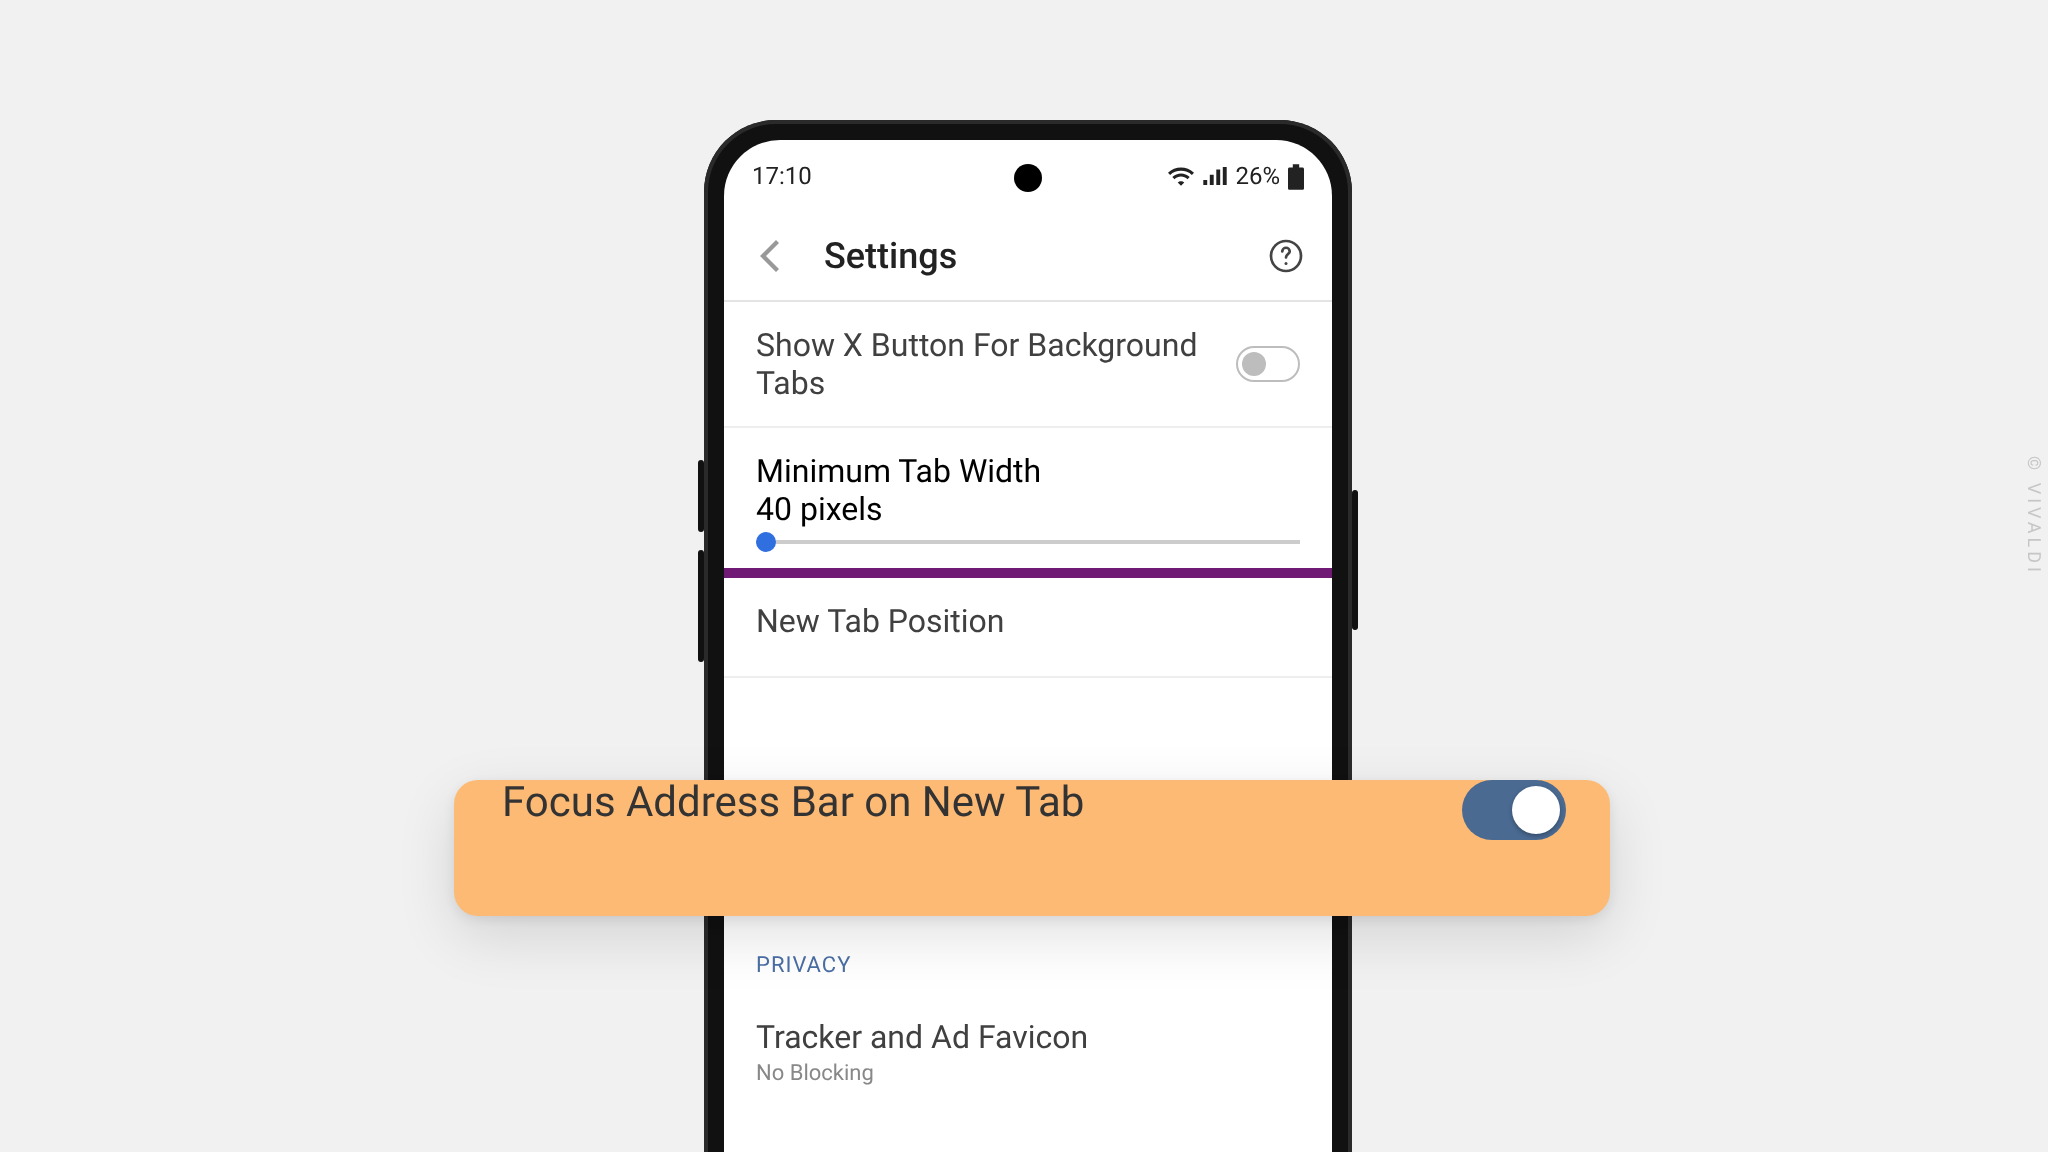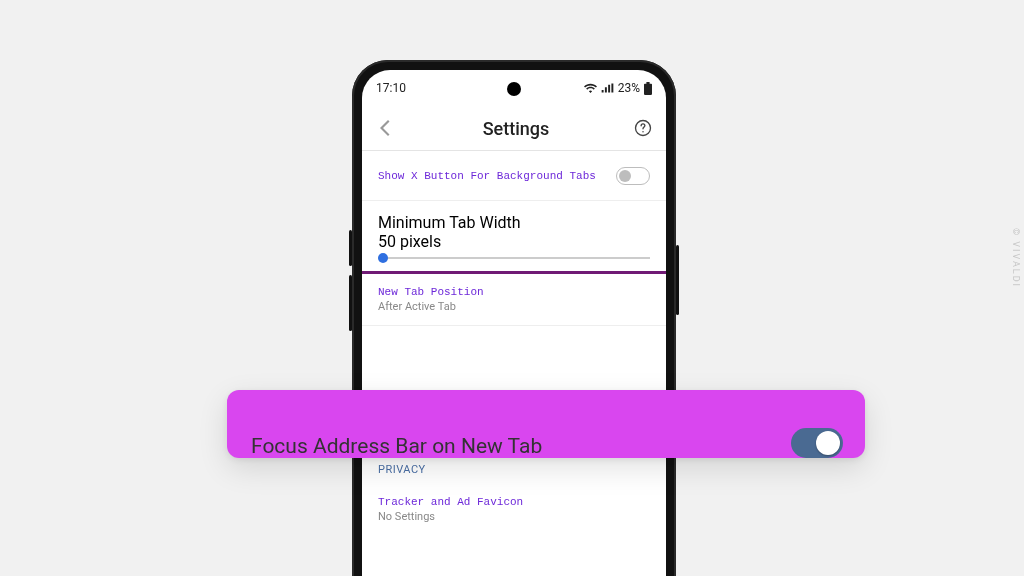--- a/index.html
+++ b/index.html
@@ -58,71 +58,70 @@
     font-size: 12px; color: #222; gap: 40px;
   }
   .statusbar .right { display:flex; align-items:center; gap:4px; }
   .signal-icon, .wifi-icon, .battery-icon { display:inline-flex; }
 
   .navbar {
     height: 44px;
     display: flex; align-items: center;
     padding: 0 10px;
     gap: 10px;
-    text-align: center;
   }
   .navbar .title { font-size: 18px; font-weight: 500; color:#222; flex:1; margin-left: 4px;}
   .icon-btn { width:26px; height:26px; display:flex; align-items:center; justify-content:center; color:#666; }
 
   .divider { height:1px; background:#e4e4e4; }
 
   .row {
     padding: 12px 16px;
     display:flex; align-items:center; justify-content:space-between;
     border-bottom: 1px solid #eee;
     min-height: 50px;
   }
-  .row .lbl { font-size: 11px; color:#6d28d9;font-family:Liberation Mono, monospace; }
+  .row .lbl { font-size: 16px; color:#404040; }
   .row .sub { font-size: 11px; color:#888; margin-top:2px; }
 
   .toggle-off {
     width: 34px; height: 18px; border-radius: 10px;
     background: #fff;
     border: 1.5px solid #bdbdbd;
     position: relative;
   }
   .toggle-off::after{
     content:""; position:absolute; left:2px; top:2px;
     width:12px; height:12px; border-radius:50%; background:#bdbdbd;
   }
 
-  .slider-row { display:block; padding: 12px 16px; border-bottom:3px solid #701a75; }
+  .slider-row { display:block; padding: 12px 16px; border-bottom:5px solid #701a75; }
   .slider-track {
     margin-top: 6px;
     height: 2px; background:#ccc; position:relative; width: 100%;
   }
   .slider-thumb {
     position:absolute; left: 2%; top:50%; transform:translate(-50%,-50%);
     width:10px; height:10px; border-radius:50%; background:#2f6fe0;
   }
 
   .section-hdr {
     padding: 22px 16px 8px 16px;
     font-size: 11px; font-weight:400; color:#4a6fa5; letter-spacing: .5px;
   }
 
   
   .highlight-card {
     position: absolute;
     left: 227px; top: 390px;
-    width: 638px; height: 68px;
-    background: #d946ef;
+    width: 578px; height: 68px;
+    background: #fdba74;
     border-radius: 12px;
     box-shadow: 0 10px 30px rgba(0,0,0,.12), 0 2px 6px rgba(0,0,0,.08);
-    display:flex; align-items:flex-end; justify-content:space-between;
+    display:flex; align-items:flex-start; justify-content:space-between;
     padding: 0 22px 0 24px;
     z-index: 50;
   }
   .highlight-card .big-label { font-size: 21px; color:#333; }
   .toggle-on {
     width: 52px; height: 30px; border-radius: 16px;
     background: #4a6a92;
     position: relative;
   }
   .toggle-on::after{
@@ -153,21 +152,21 @@
         <span class="wifi-icon">
           <svg width="13" height="10" viewBox="0 0 24 18">
               <path d="M12 18l-3-3c1.6-1.6 4.4-1.6 6 0l-3 3zm-6-6l-2-2c4.4-4.4 11.6-4.4 16 0l-2 2c-3.3-3.3-8.7-3.3-12 0zm-4-4L0 6c6.6-6.6 17.4-6.6 24 0l-2 2C16.9 2.9 7.1 2.9 2 8z" fill="#222"></path>
             </svg>
         </span>
         <span class="signal-icon">
           <svg width="13" height="10" viewBox="0 0 20 14">
               <path d="M1 14h3V10H1v4zm5 0h3V6H6v8zm5 0h3V2h-3v12zm5 0h3V0h-3v14z" fill="#222"></path>
             </svg>
         </span>
-        <span>23%</span>
+        <span>26%</span>
         <span class="battery-icon">
           <svg width="8" height="13" viewBox="0 0 10 16">
               <path d="M3 0h4v2h2c.6 0 1 .4 1 1v12c0 .6-.4 1-1 1H1c-.6 0-1-.4-1-1V3c0-.6.4-1 1-1h2V0z" fill="#222"></path>
             </svg>
         </span>
       </div>
     </div>
 
     <div class="navbar">
       <div class="icon-btn">
@@ -187,38 +186,37 @@
     <div class="divider"></div>
 
     <div class="row">
       <span class="lbl">Show X Button For Background Tabs</span>
       <div class="toggle-off"></div>
     </div>
 
 
     <div class="slider-row">
       <div class="lbl">Minimum Tab Width</div>
-      <div class="sub">50 pixels</div>
+      <div class="sub">40 pixels</div>
       <div class="slider-track">
         <div class="slider-thumb"></div>
       </div>
     </div>
 
     <div class="row" style="display:block">
       <div class="lbl">New Tab Position</div>
-      <div class="sub">After Active Tab</div>
     </div>
 
     <div class="spacer-behind-card"></div>
 
     <div class="section-hdr">PRIVACY</div>
 
     <div class="row" style="display:block; border-bottom:none">
       <div class="lbl">Tracker and Ad Favicon</div>
-      <div class="sub">No Settings</div>
+      <div class="sub">No Blocking</div>
     </div>
 
   </div>
 </div>
 
 <div class="highlight-card">
   <span class="big-label">Focus Address Bar on New Tab</span>
   <div class="toggle-on"></div>
 </div>
 

